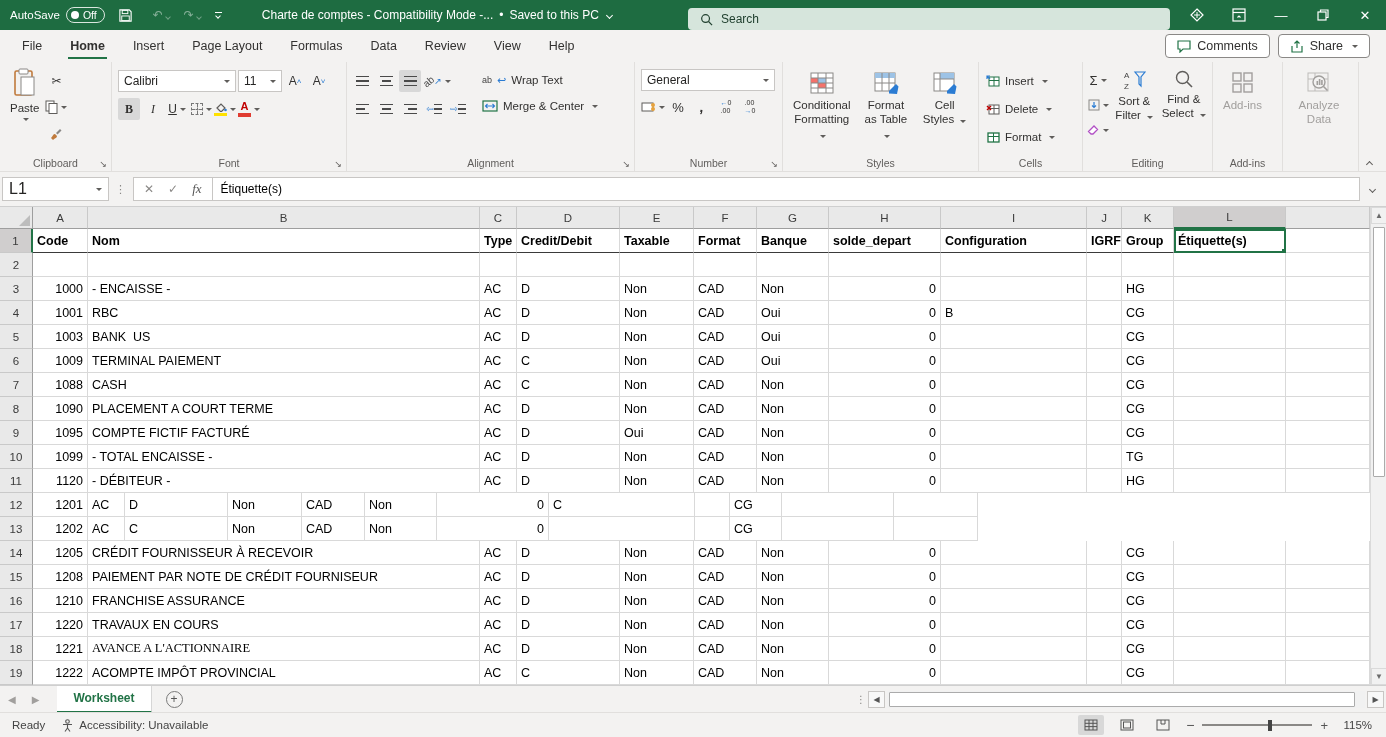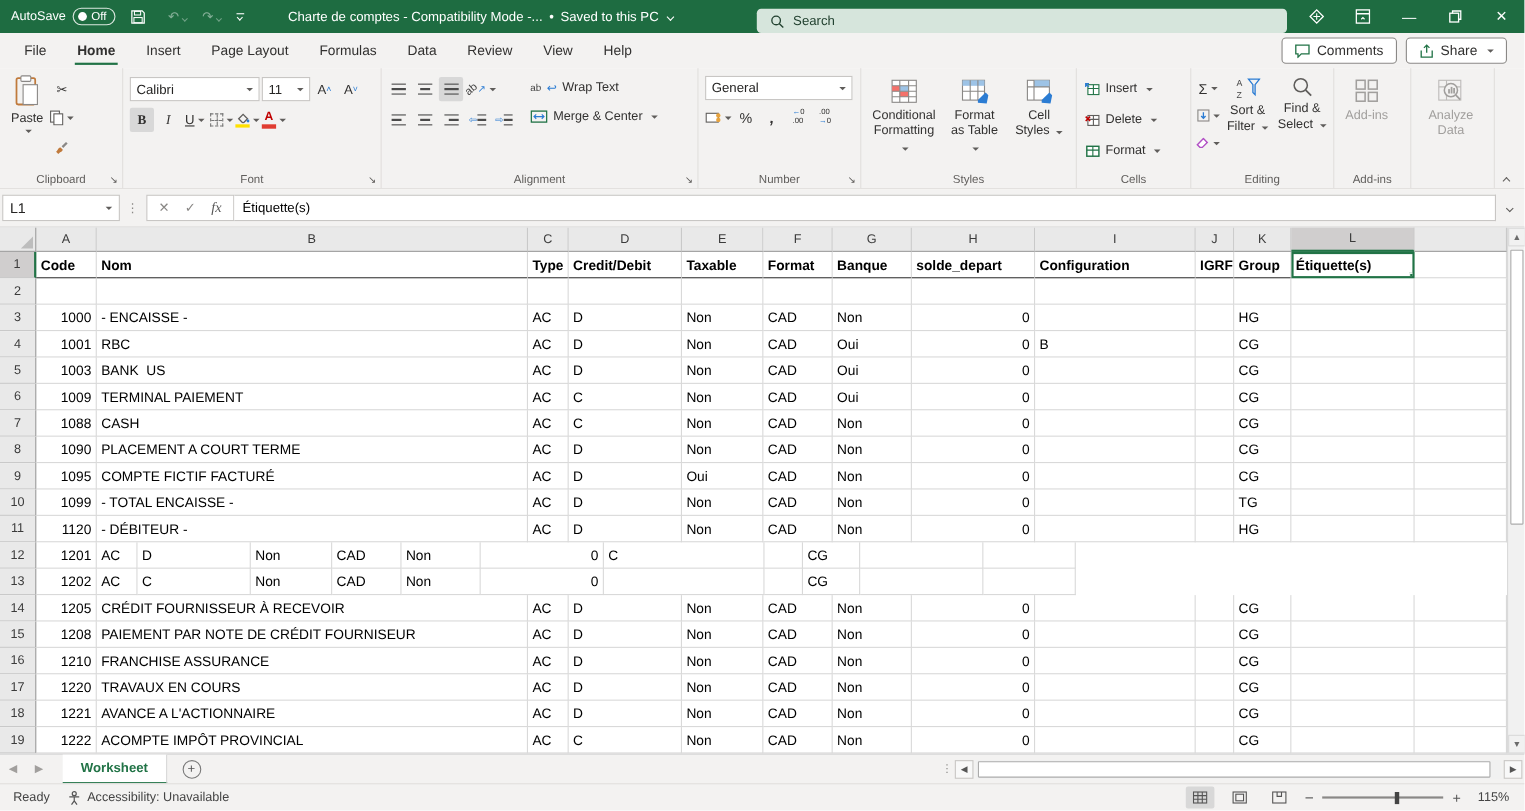--- a/index.html
+++ b/index.html
@@ -57,21 +57,21 @@
   .uline{text-decoration:underline;}
   .colorbar{display:inline-flex;flex-direction:column;align-items:center;line-height:1;}
   .colorbar .bar{width:13px;height:3.5px;margin-top:1px;}
   .two{white-space:normal;width:74px;}
   .stackbtn{display:flex;align-items:center;gap:5px;height:22px;font-size:11.5px;color:#323130;padding:0 3px;}
   .mutebtn{color:#A19F9D;}
   .collapse{position:absolute;right:14px;bottom:4px;color:#605E5C;}
 
   
   .fbar{position:absolute;left:0;top:172px;width:1386px;height:35px;background:#F3F2F1;display:flex;align-items:center;padding:0 2px;border-bottom:1px solid #CFCFCF;}
-  .namebox{width:107px;height:24px;background:#fff;border:1px solid #C8C6C4;display:flex;align-items:center;padding:0 6px;font-size:13px;text-align:center;}
+  .namebox{width:107px;height:24px;background:#fff;border:1px solid #C8C6C4;display:flex;align-items:center;padding:0 6px;font-size:16px;text-align:center;}
   .namebox .dd{margin-left:auto;}
   .fdots{color:#8a8886;padding:0 6px;font-size:11px;letter-spacing:1px;}
   .fbtns{display:flex;align-items:center;gap:14px;background:#fff;border:1px solid #C8C6C4;height:24px;padding:0 10px;color:#8a8886;}
   .fx{font-family:"Liberation Serif","DejaVu Serif",serif;font-style:italic;font-size:13px;color:#555;}
   .fcontent{flex:1;height:24px;background:#fff;border:1px solid #C8C6C4;border-left:none;display:flex;align-items:center;padding:0 8px;font-size:12px;color:#000;}
   .fexpand{width:24px;display:flex;justify-content:center;color:#605E5C;}
 
   
   .gridwrap{position:absolute;left:0;top:207px;width:1386px;height:478px;background:#fff;}
   #grid{position:absolute;left:0;top:0;width:1370px;height:478px;}
@@ -865,21 +865,21 @@
           <div class="c right" style="width: 112px;">0</div>
           <div class="c" style="width: 146px;"></div>
           <div class="c" style="width: 35px;"></div>
           <div class="c" style="width: 52px;">CG</div>
           <div class="c" style="width: 112px;"></div>
           <div class="c" style="width: 84px;"></div>
         </div>
         <div class="grow">
           <div class="rh" style="width: 33px;">18</div>
           <div class="c right" style="width: 55px;">1221</div>
-          <div class="c" style="width: 392px;">AVANCE A L'ACTIONNAIRE</div>
+          <div class="c" style="width: 392px; font-family: Liberation Serif, serif;">AVANCE A L'ACTIONNAIRE</div>
           <div class="c" style="width: 37px;">AC</div>
           <div class="c" style="width: 103px;">D</div>
           <div class="c" style="width: 74px;">Non</div>
           <div class="c" style="width: 63px;">CAD</div>
           <div class="c" style="width: 72px;">Non</div>
           <div class="c right" style="width: 112px;">0</div>
           <div class="c" style="width: 146px;"></div>
           <div class="c" style="width: 35px;"></div>
           <div class="c" style="width: 52px;">CG</div>
           <div class="c" style="width: 112px;"></div>

